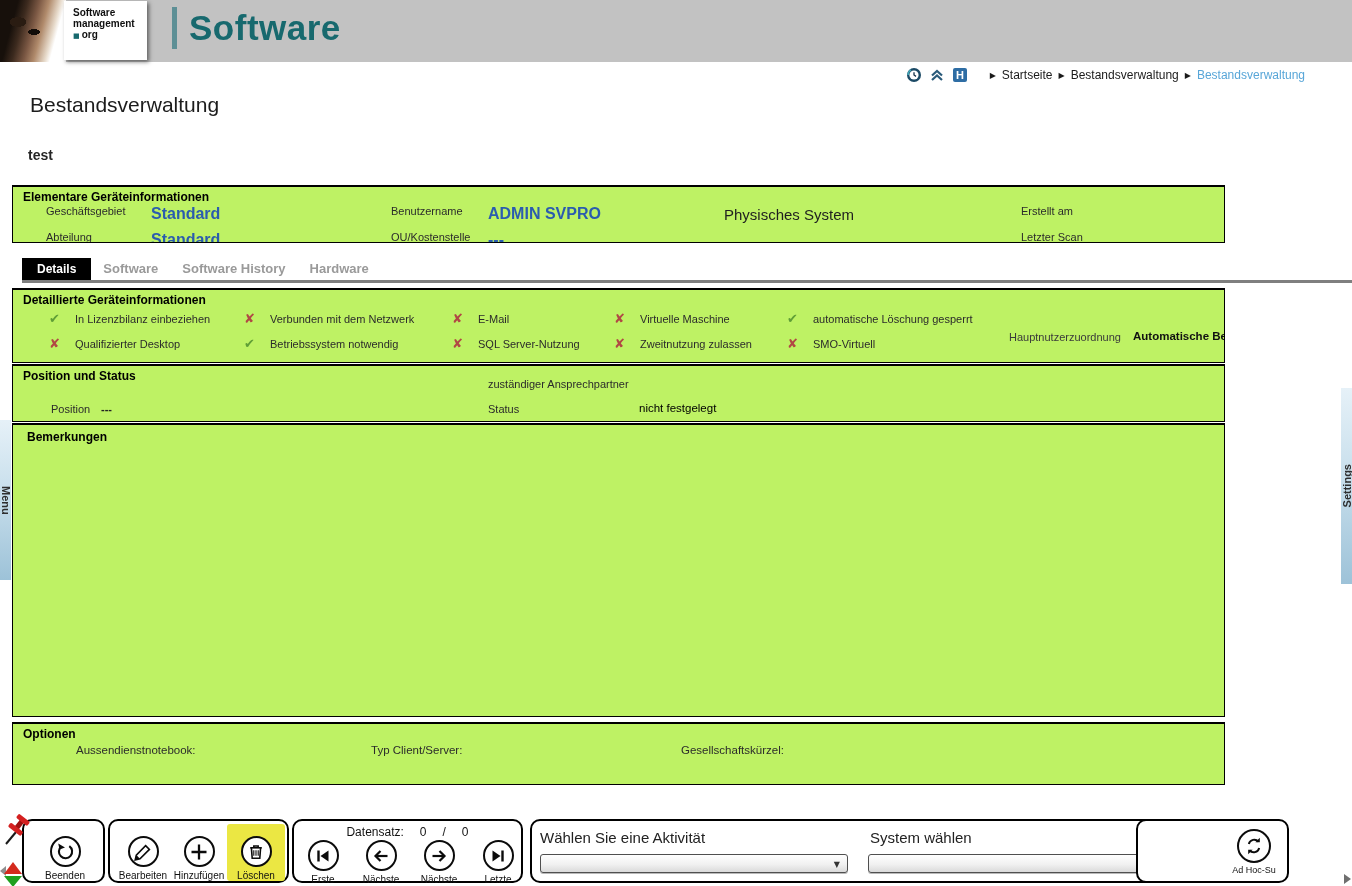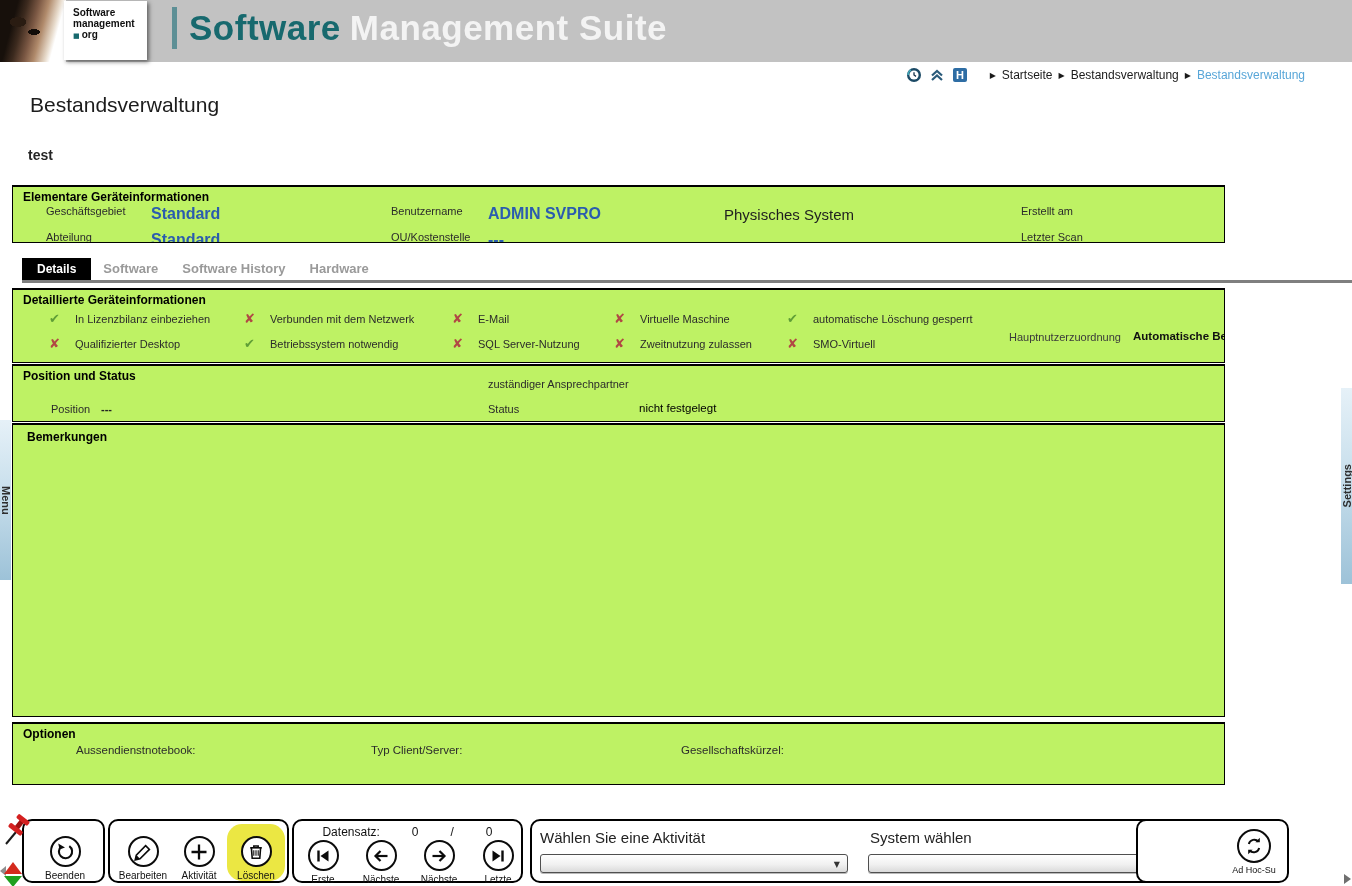--- a/index.html
+++ b/index.html
@@ -105,23 +105,23 @@
   .g4{left:530px;width:658px}
   .g5{left:1136px;width:153px}
   .tbtn{position:absolute;width:58px;display:flex;flex-direction:column;align-items:center;cursor:pointer}
   .circ{width:31px;height:31px;border:2px solid #0b0b0b;border-radius:50%;background:#fff;
         display:flex;align-items:center;justify-content:center}
   .circ svg{display:block}
   .blabel{font-size:10px;color:#111;margin-top:3px;white-space:nowrap}
   .b-beenden{left:12px;top:15px}
   .b-bearb{left:4px;top:15px}
   .b-hinzu{left:60px;top:15px}
-  .b-loesch{left:117px;top:3px;width:58px;height:57px;background:#ebe743;border-radius:15px;padding-top:12px}
+  .b-loesch{left:117px;top:3px;width:58px;height:57px;background:#ebe743;border-radius:3px;padding-top:12px}
   .rec{position:absolute;top:4px;width:100%;text-align:center;font-size:12px;color:#111}
-  .rec span{margin:0 16px}
+  .rec span{margin:0 8px}
   .b-erste{left:0;top:19px}.b-zurueck{left:58px;top:19px}.b-naechste{left:116px;top:19px}.b-letzte{left:175px;top:19px}
   .ddlabel{position:absolute;font-size:15px;color:#222;white-space:nowrap}
   .dl1{left:8px;top:8px}.dl2{left:338px;top:8px}
   .dropdown{position:absolute;top:33px;height:19px;border:1px solid #4f4f4f;border-radius:3px;cursor:pointer;
     background:linear-gradient(180deg,#ffffff 0%,#f1f1f1 55%,#dadada 100%);box-shadow:0 1px 0 #b9b9b9}
   .dd1{left:8px;width:308px}.dd2{left:336px;width:311px}
   .dd-arrow{position:absolute;right:7px;top:5px;font-size:8px;color:#333;font-family:"DejaVu Sans",sans-serif}
   .b-adhoc{left:84px;top:8px;width:64px}
   .b-adhoc .circ{width:34px;height:34px}
   .b-adhoc .blabel{font-size:9px;margin-top:2px}
@@ -145,21 +145,20 @@
   <div class="header">
     <div class="photo"></div>
     <div class="logobox">
       <div>Software</div>
       <div>management</div>
       <div><span class="bullet">■</span><span>org</span></div>
     </div>
     <div class="brand">
       <span class="brand-bar"></span>
       <span class="brand-primary">Software</span>
-      <span class="brand-secondary">Management Suite</span>
     </div>
   </div>
 
   <div class="crumbs">
     <span class="crumb-icons">
       <svg width="16" height="16" viewBox="0 0 16 16">
         <circle cx="8" cy="8" r="7" fill="#1b4965"></circle>
         <circle cx="8" cy="8" r="4.6" fill="#ffffff"></circle>
         <path d="M8 5.2V8l2 1.4" stroke="#13324a" stroke-width="1.3" fill="none"></path>
         <path d="M2.1 8a6 6 0 0 1 2.9-5.1" stroke="#3fa7b8" stroke-width="1.6" fill="none"></path>
@@ -303,21 +302,21 @@
         </svg>
       </span>
       <span class="blabel">Bearbeiten</span>
     </div>
     <div class="tbtn b-hinzu">
       <span class="circ">
         <svg width="18" height="18" viewBox="0 0 18 18">
           <path d="M9 1.5v15M1.5 9h15" stroke="#0b0b0b" stroke-width="2.3"></path>
         </svg>
       </span>
-      <span class="blabel">Aktivität</span>
+      <span class="blabel">Hinzufügen</span>
     </div>
     <div class="tbtn b-loesch">
       <span class="circ">
         <svg width="18" height="18" viewBox="0 0 18 18">
           <path d="M3.2 4.8h11.6" stroke="#0b0b0b" stroke-width="1.6"></path>
           <path d="M6.8 4.6V3h4.4v1.6" fill="none" stroke="#0b0b0b" stroke-width="1.5"></path>
           <path d="M4.4 4.8l.8 10.4h7.6l.8-10.4" fill="none" stroke="#0b0b0b" stroke-width="1.6"></path>
           <path d="M6.8 7.2v5.6M9 7.2v5.6M11.2 7.2v5.6" stroke="#0b0b0b" stroke-width="1.1"></path>
         </svg>
       </span>

